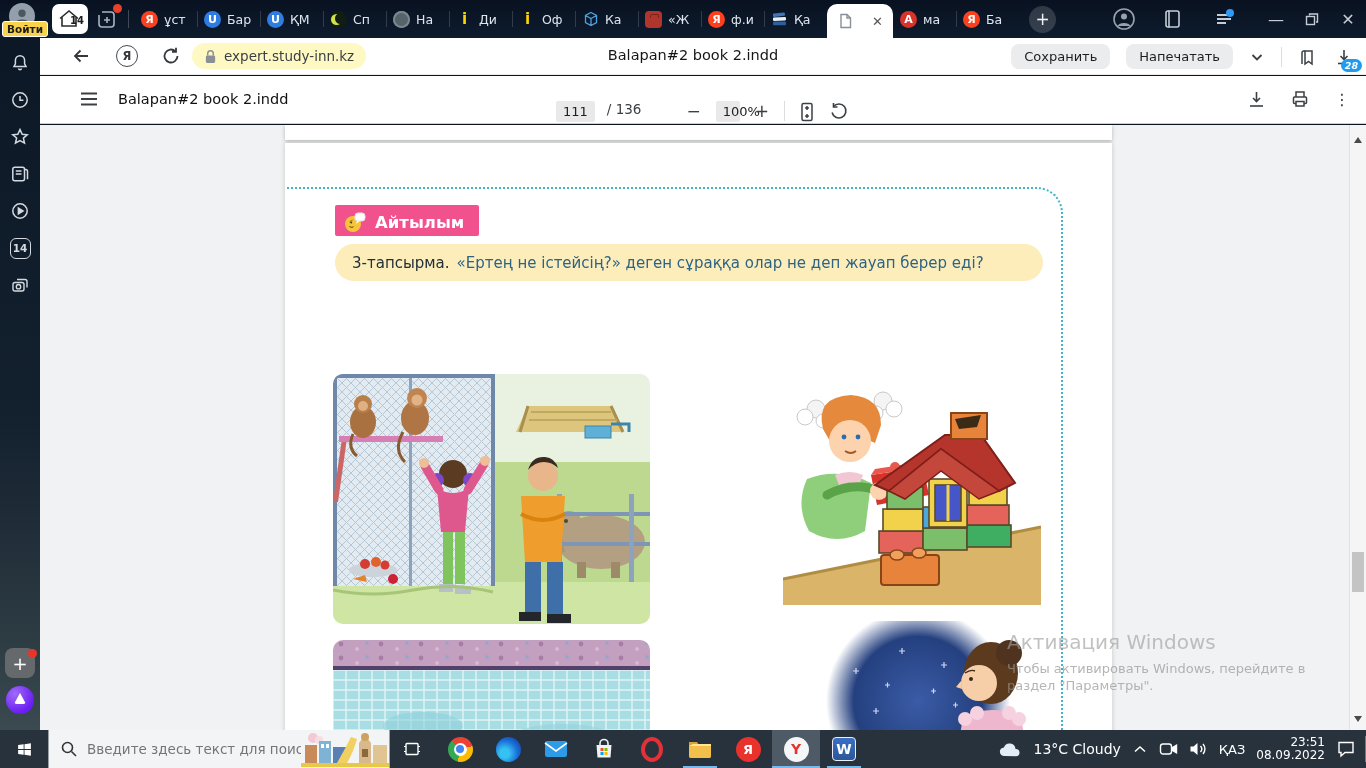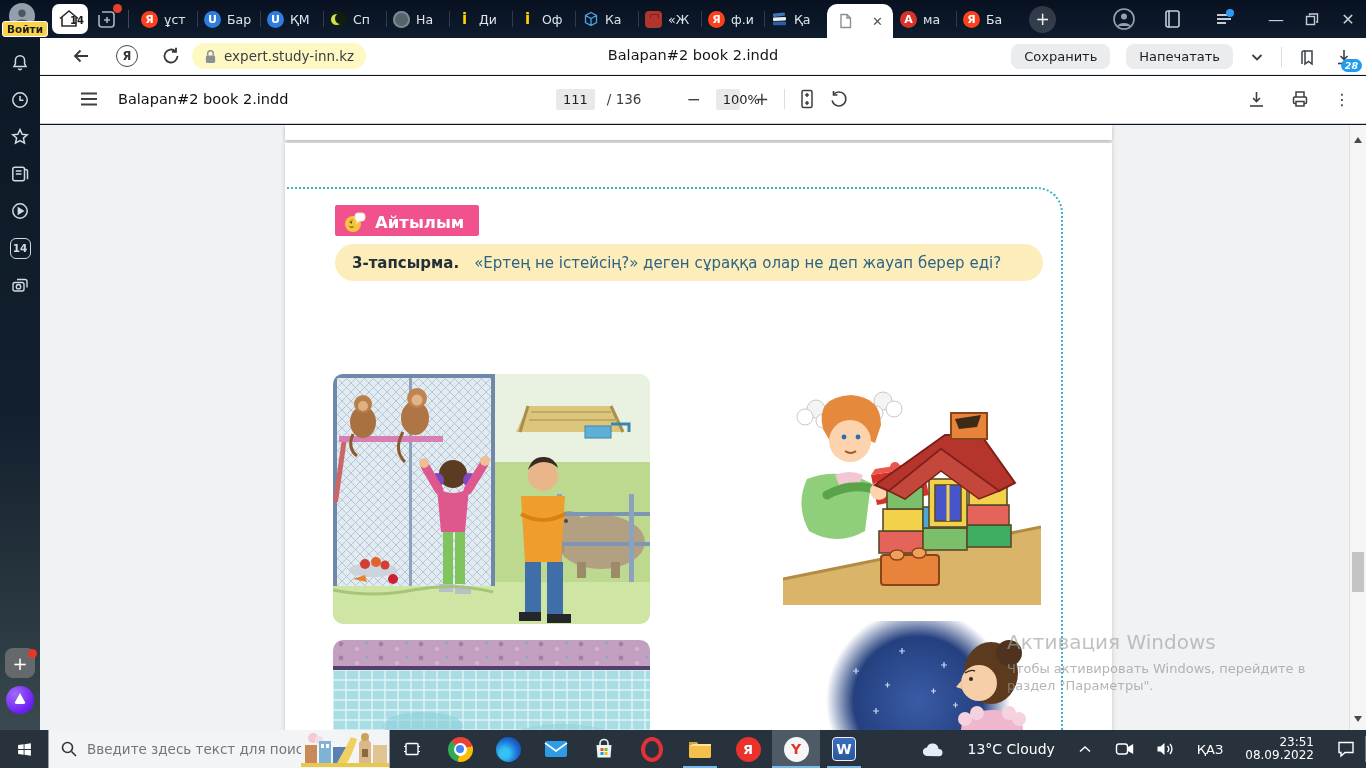--- a/index.html
+++ b/index.html
@@ -55,21 +55,21 @@
   .addr-right{position:absolute;right:12px;top:0;height:37px;display:flex;align-items:center;gap:16px}
   .pill-btn{background:#eaecee;border-radius:8px;font-size:13px;color:#1e1e1e;padding:5px 13px;white-space:nowrap}
   .vdiv{width:1px;height:20px;background:#ddd}
   .dlwrap{position:relative;color:#3c4045}
   .dlbadge{position:absolute;right:-8px;bottom:-5px;background:#1f9bf0;color:#fff;font-size:9.5px;font-weight:bold;border-radius:8px;padding:1px 4px;line-height:11px}
 
   
   .pdfbar{position:absolute;left:40px;top:76px;right:0;height:48px;background:#fff;border-bottom:1px solid #cfcfcf}
   .pdfbar .hamb{position:absolute;left:40px;top:15px;color:#3c4043}
   .pdfname{position:absolute;left:78px;top:15px;font-size:14.5px;color:#111}
-  .pdfcenter{position:absolute;left:516px;top:12px;display:flex;align-items:center;gap:12px;color:#3c4043}
+  .pdfcenter{position:absolute;left:516px;top:25px;display:flex;align-items:flex-start;gap:12px;color:#3c4043}
   .numbox{background:#e9e9e9;border-radius:2px;font-size:13px;color:#202124;padding:3px 7px;text-align:center}
   .ptotal{font-size:13.5px;color:#3c4043}
   .signbtn{font-size:17px;color:#3c4043;padding:0 3px}
   .pdfright{position:absolute;right:16px;top:13px;display:flex;align-items:center;gap:24px;color:#3c4043}
   .dots{font-size:16px;letter-spacing:0;color:#3c4043}
 
   
   .sidebar{position:absolute;left:0;top:38px;width:40px;height:692px;background:linear-gradient(#0c1825 0%,#13202e 55%,#2e3c44 88%,#3b4950 100%)}
   .sbi{position:absolute;left:0;width:40px;height:34px;display:flex;align-items:center;justify-content:center;color:#d3dae1}
   .sb-14{width:21px;height:21px;border:1.6px solid #d3dae1;border-radius:6px;display:flex;align-items:center;justify-content:center;font-size:10.5px;font-weight:bold}
@@ -79,21 +79,21 @@
   .alice::after{content:"";position:absolute;left:8px;top:7px;width:0;height:0;border-left:6.5px solid transparent;border-right:6.5px solid transparent;border-bottom:11px solid #fff;border-radius:3px}
 
   
   .viewer{position:absolute;left:40px;top:125px;right:0;height:605px;background:#f1f2f3;overflow:hidden}
   .page-prev{position:absolute;left:245px;top:0;width:827px;height:15px;background:#fff;box-shadow:0 1px 4px rgba(0,0,0,.25)}
   .page{position:absolute;left:245px;top:18px;width:827px;height:640px;background:#fff;box-shadow:0 0 5px rgba(0,0,0,.18)}
   .dotted{position:absolute;left:2px;top:44px;width:776px;height:620px;border-top:2px dotted #3fb5c7;border-right:2px dotted #3fb5c7;border-top-right-radius:26px}
   .lesson-badge{position:absolute;left:50px;top:62px;height:31px;background:#f1518d;display:flex;align-items:center;gap:8px;padding:4px 15px 0 8px;border-radius:2px}
   .lesson-badge .t{color:#fff;font-weight:bold;font-size:16.5px}
   .taskbox{position:absolute;left:50px;top:101px;width:708px;height:37px;background:#fcedbb;border-radius:19px;display:flex;align-items:center;padding:0 17px;font-size:15px;white-space:nowrap}
-  .taskbox .b{font-weight:bold;color:#233038;margin-right:15px}
+  .taskbox .b{font-weight:normal;color:#233038;margin-right:7px}
   .taskbox .q{color:#2d6383}
   .example{position:absolute;left:50px;top:192px;font-size:16.5px;font-style:italic;color:#1c3a52;white-space:nowrap}
   .example .b{font-weight:bold;color:#102c42;margin-right:6px}
   .img-zoo{position:absolute;left:48px;top:231px;width:317px;height:250px;border-radius:10px;overflow:hidden}
   .img-blocks{position:absolute;left:498px;top:236px;width:258px;height:226px}
   .img-pool{position:absolute;left:48px;top:497px;width:317px;height:112px;border-radius:10px 10px 0 0;overflow:hidden}
   .img-night{position:absolute;left:528px;top:478px;width:214px;height:132px;overflow:hidden}
   .vscroll{position:absolute;right:0;top:0;width:17px;height:605px;background:#f5f5f5;border-left:1px solid #e2e2e2}
   .sarrow{position:absolute;left:4px;width:0;height:0;border-left:4.5px solid transparent;border-right:4.5px solid transparent}
   .sarrow.up{top:12px;border-bottom:6px solid #4a4a4a}
@@ -115,21 +115,21 @@
   .tile.active-tile{background:#4e5a66}
   .tile.active-tile::after{left:0;right:0}
   .ic-chrome{width:25px;height:25px;border-radius:50%;background:conic-gradient(from -45deg,#ea4335 0 33%,#fbbc05 0 66%,#34a853 0 100%);position:relative}
   .ic-chrome i{position:absolute;left:6px;top:6px;width:13px;height:13px;border-radius:50%;background:#fff}
   .ic-chrome i::after{content:"";position:absolute;left:2.5px;top:2.5px;width:8px;height:8px;border-radius:50%;background:#4285f4}
   .ic-edge{width:25px;height:25px;border-radius:50%;background:radial-gradient(circle at 35% 65%,#35c1f1 20%,#1b6fd8 55%,#123f9e 90%)}
   .ic-opera{width:22px;height:25px;border-radius:50%;border:4.5px solid #e23237}
   .ic-ya-tile{width:25px;height:25px;border-radius:50%;background:#e8322b;color:#fff;font-weight:bold;font-size:13px;display:flex;align-items:center;justify-content:center}
   .ic-yb{width:25px;height:25px;border-radius:50%;background:#f4f6f8;color:#e8322b;font-weight:bold;font-size:14px;display:flex;align-items:center;justify-content:center}
   .ic-word{width:24px;height:24px;border-radius:4px;background:linear-gradient(#3a6fc4,#2b579a);color:#fff;font-weight:bold;font-size:14px;display:flex;align-items:center;justify-content:center;border:1.5px solid #eef}
-  .tray{position:absolute;right:10px;top:0;height:38px;display:flex;align-items:center;gap:22px}
+  .tray{position:absolute;right:10px;top:0;height:38px;display:flex;align-items:center;gap:11px}
   .tray .txt{font-size:14px;white-space:nowrap}
   .lang{font-size:13px}
   .clockblk{text-align:right;font-size:12px;line-height:13.5px}
   .deskstrip{position:absolute;right:0;top:6px;width:1px;height:26px;background:rgba(255,255,255,.35)}
 </style>
 </head>
 <body>
 
 <div class="screen">
 

